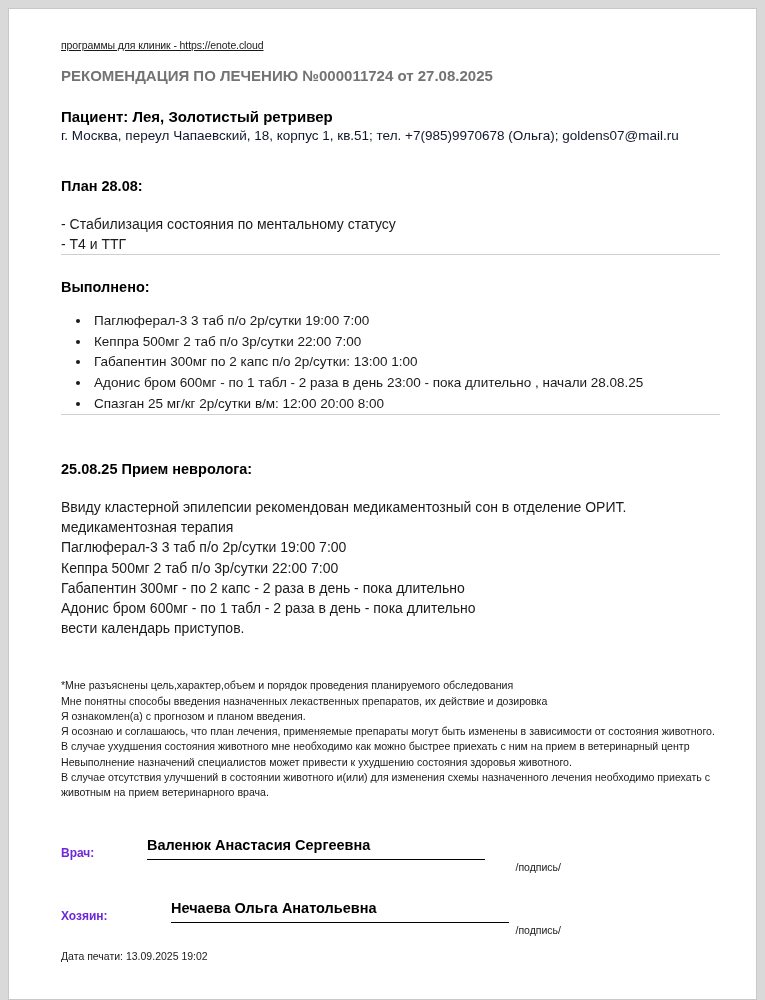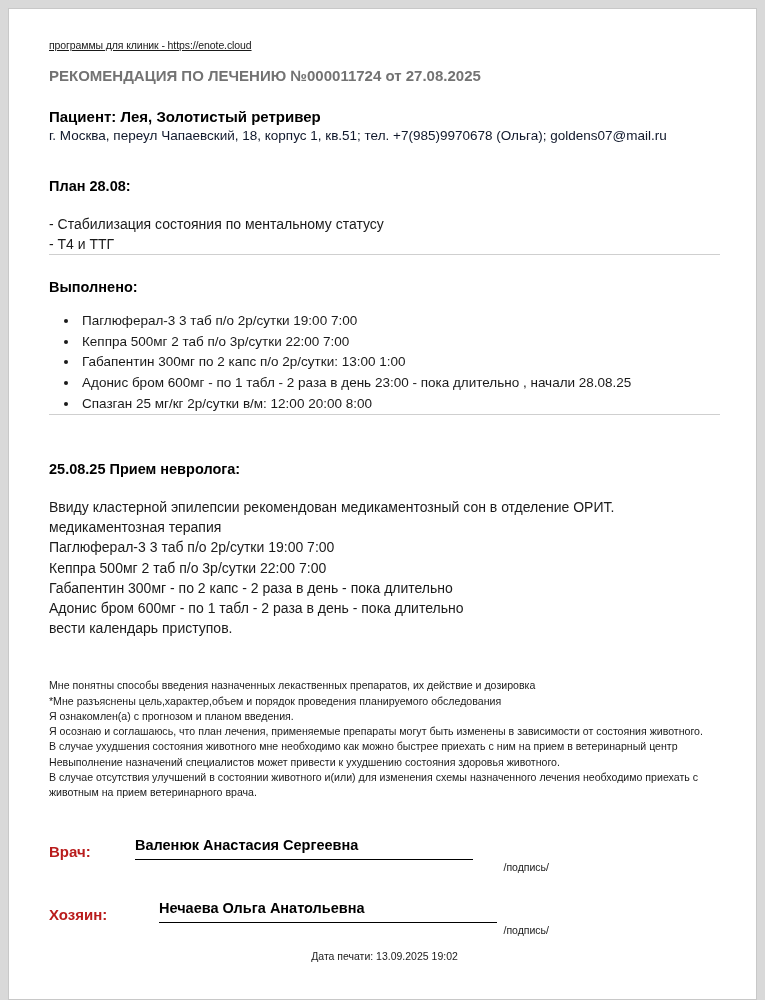--- a/index.html
+++ b/index.html
@@ -21,20 +21,21 @@
     width: 749px;
     height: 992px;
     background: #ffffff;
     border: 1px solid #c8c8c8;
     box-sizing: border-box;
     overflow: hidden;
   }
 
   .inner {
     padding: 26px 36px 0 40px;
+    margin-left: 12px;
   }
 
   
   .toplink {
     font-size: 10.5px;
     color: #1a1a1a;
     text-decoration: underline;
     letter-spacing: -0.1px;
     display: inline-block;
     margin-bottom: 12px;
@@ -144,23 +145,23 @@
   }
 
   
   .signatures { margin-top: 36px; }
   .sig-row {
     display: flex;
     align-items: flex-end;
     margin-bottom: 1px;
   }
   .sig-label {
-    font-size: 15px;
-    font-weight: bold;
-    color: #b91c1c;
+    font-size: 12px;
+    font-weight: bold;
+    color: #6d28d9;
     flex: 0 0 auto;
   }
   .sig-label.doctor { width: 86px; }
   .sig-label.owner  { width: 110px; }
   .sig-name-wrap {
     flex: 0 0 338px;
     border-bottom: 1.5px solid #000;
     padding-bottom: 5px;
   }
   .sig-name {
@@ -175,21 +176,20 @@
     text-align: right;
     width: 500px;
     margin-bottom: 14px;
   }
   .sig-gap { height: 12px; }
 
   .print-date {
     margin-top: 10px;
     font-size: 10.5px;
     color: #1a1a1a;
-    text-align: center;
   }
 </style>
 </head>
 <body>
 
 <div class="page">
   <div class="inner">
 
     <a class="toplink" href="#">программы для клиник - https://enote.cloud</a>
 
@@ -233,22 +233,22 @@
         <div>медикаментозная терапия</div>
         <div>Паглюферал-3 3 таб п/о 2р/сутки 19:00 7:00</div>
         <div>Кеппра 500мг 2 таб п/о 3р/сутки 22:00 7:00</div>
         <div>Габапентин 300мг - по 2 капс - 2 раза в день - пока длительно</div>
         <div>Адонис бром 600мг - по 1 табл - 2 раза в день - пока длительно</div>
         <div>вести календарь приступов.</div>
       </div>
     </div>
 
     <div class="consent">
+      <div>*Мне разъяснены цель,характер,объем и порядок проведения планируемого обследования</div>
       <div>Мне понятны способы введения назначенных лекаственных препаратов, их действие и дозировка</div>
-      <div>*Мне разъяснены цель,характер,объем и порядок проведения планируемого обследования</div>
       <div>Я ознакомлен(а) с прогнозом и планом введения.</div>
       <div>Я осознаю и соглашаюсь, что план лечения, применяемые препараты могут быть изменены в зависимости от состояния животного.</div>
       <div>В случае ухудшения состояния животного мне необходимо как можно быстрее приехать с ним на прием в ветеринарный центр</div>
       <div>Невыполнение назначений специалистов может привести к ухудшению состояния здоровья животного.</div>
       <div>В случае отсутствия улучшений в состоянии животного и(или) для изменения схемы назначенного лечения необходимо приехать с животным на прием ветеринарного врача.</div>
     </div>
 
     <div class="signatures">
 
       <div class="sig-row">

